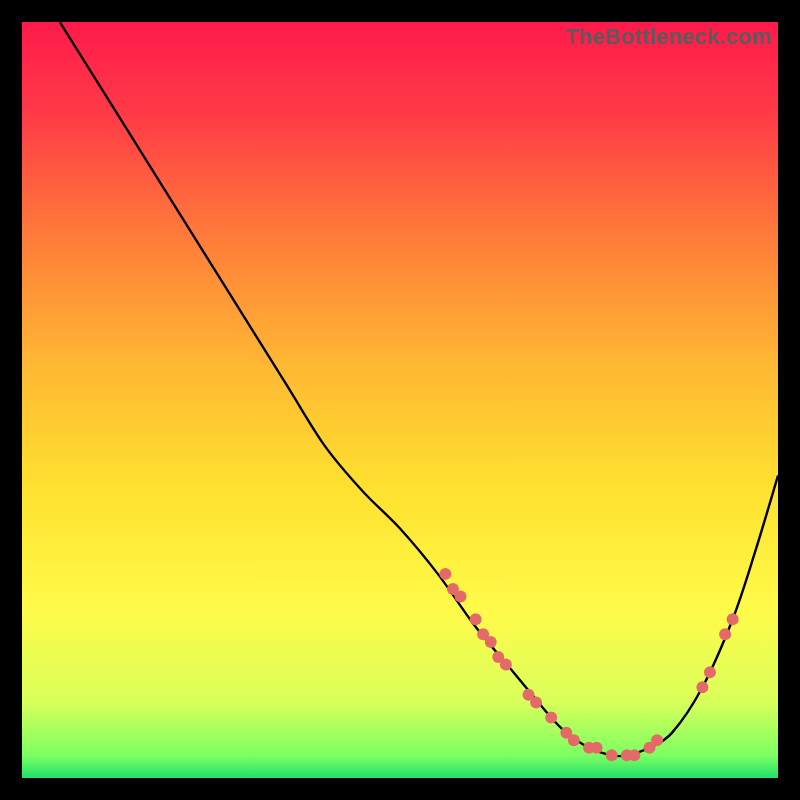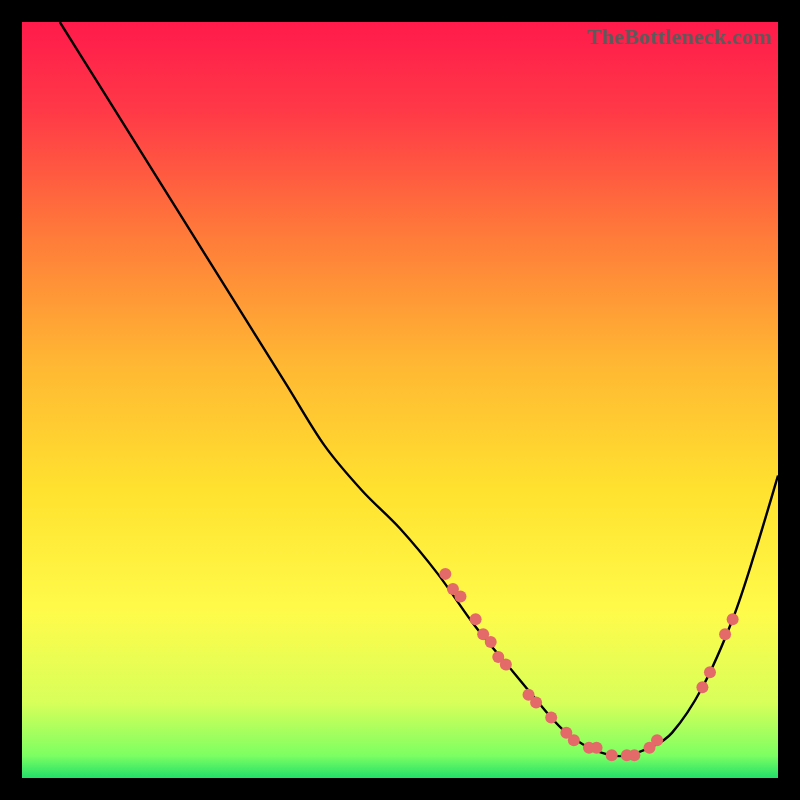--- a/index.html
+++ b/index.html
@@ -22,21 +22,21 @@
     position: absolute;
     left: 0;
     top: 0;
     width: 756px;
     height: 756px;
   }
   .watermark {
     position: absolute;
     top: 2px;
     right: 6px;
-    font-family: Liberation Serif, serif;
+    font-family: Liberation Sans, sans-serif;
     font-weight: bold;
     font-size: 22px;
     color: #5b5b5b;
     letter-spacing: 0.2px;
   }
 </style>
 </head>
 <body>
 
 <div class="frame">

